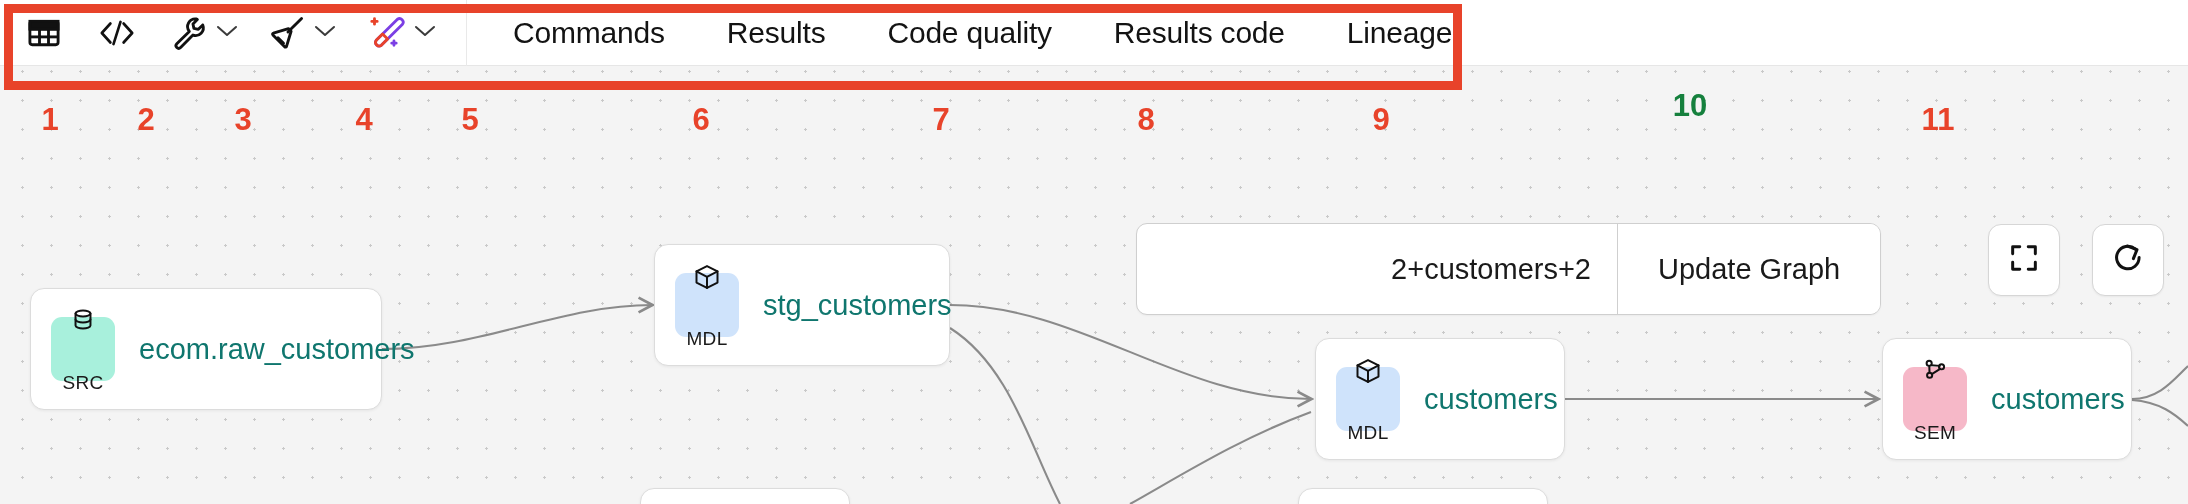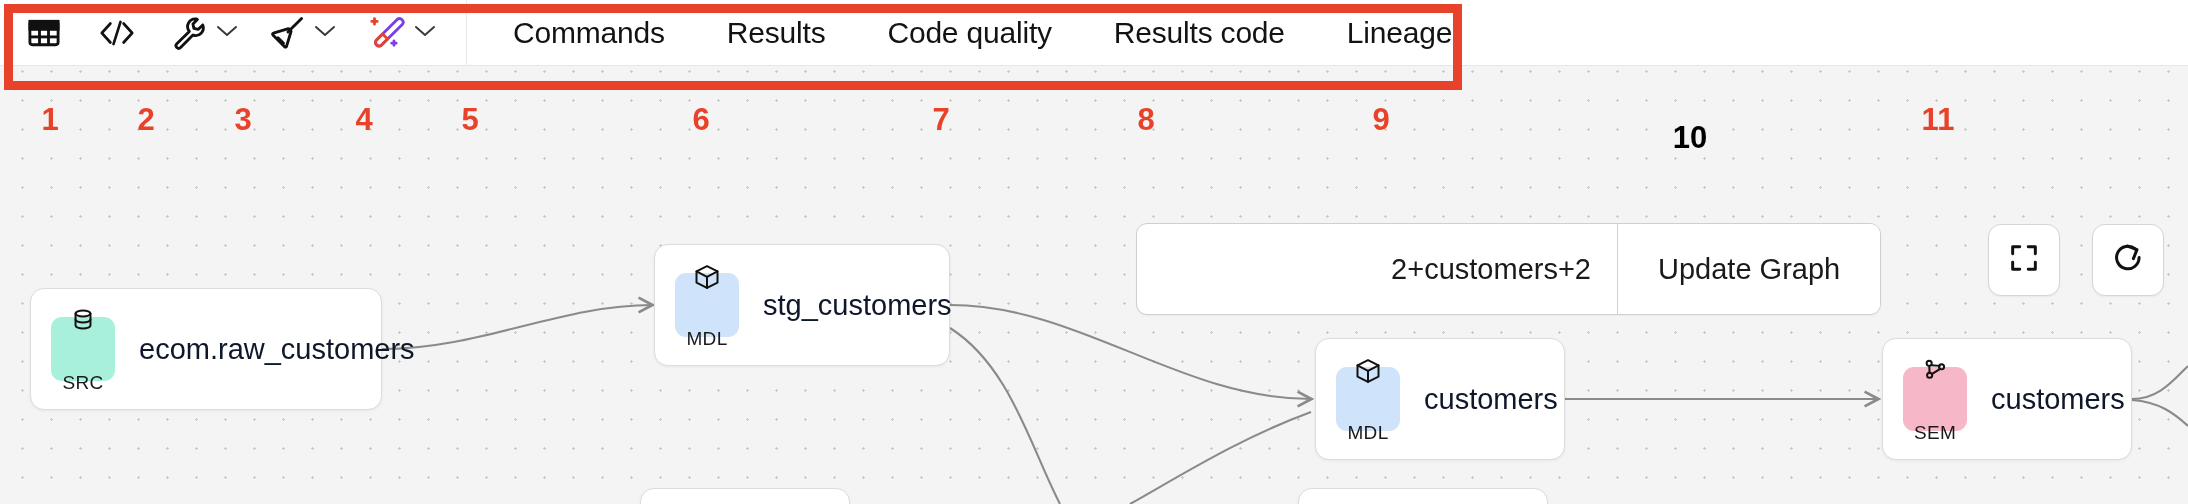--- a/index.html
+++ b/index.html
@@ -111,21 +111,21 @@
     z-index: 10;
   }
   .badge {
     width: 64px; height: 64px; border-radius: 11px;
     display: flex; flex-direction: column; align-items: center; justify-content: center;
     flex: none; margin-left: 20px; gap: 36px;
   }
   .badge .bt { font-size: 19px; line-height: 1; margin-top: 2px; color: #1a1a1a; letter-spacing: .3px; }
   .badge svg { display: block; }
   .node-label {
-    font-size: 29px; color: #0f172a; margin-left: 24px; margin-right: 26px;
+    font-size: 29px; color: #0f766e; margin-left: 24px; margin-right: 26px;
     white-space: nowrap;
     text-align: center;
   }
   .edges { position: absolute; left: 0; top: 0; width: 2188px; height: 438px; z-index: 5; }
 </style>
 </head>
 <body>
 
 <div id="app">
 
@@ -337,16 +337,16 @@
   <div id="anno-numbers">
       <div class="anno-num" style="left: 50px; top: 102px; color: rgb(232, 67, 42);">1</div>
       <div class="anno-num" style="left: 146px; top: 102px; color: rgb(232, 67, 42);">2</div>
       <div class="anno-num" style="left: 243px; top: 102px; color: rgb(232, 67, 42);">3</div>
       <div class="anno-num" style="left: 364px; top: 102px; color: rgb(232, 67, 42);">4</div>
       <div class="anno-num" style="left: 470px; top: 102px; color: rgb(232, 67, 42);">5</div>
       <div class="anno-num" style="left: 701px; top: 102px; color: rgb(232, 67, 42);">6</div>
       <div class="anno-num" style="left: 941px; top: 102px; color: rgb(232, 67, 42);">7</div>
       <div class="anno-num" style="left: 1146px; top: 102px; color: rgb(232, 67, 42);">8</div>
       <div class="anno-num" style="left: 1381px; top: 102px; color: rgb(232, 67, 42);">9</div>
-      <div class="anno-num" style="left: 1690px; top: 120px; color: #000000;">10</div>
+      <div class="anno-num" style="left: 1690px; top: 88px; color: #15803d;">10</div>
       <div class="anno-num" style="left: 1938px; top: 102px; color: rgb(232, 67, 42);">11</div>
     </div>
 </div>
 
 </body></html>

